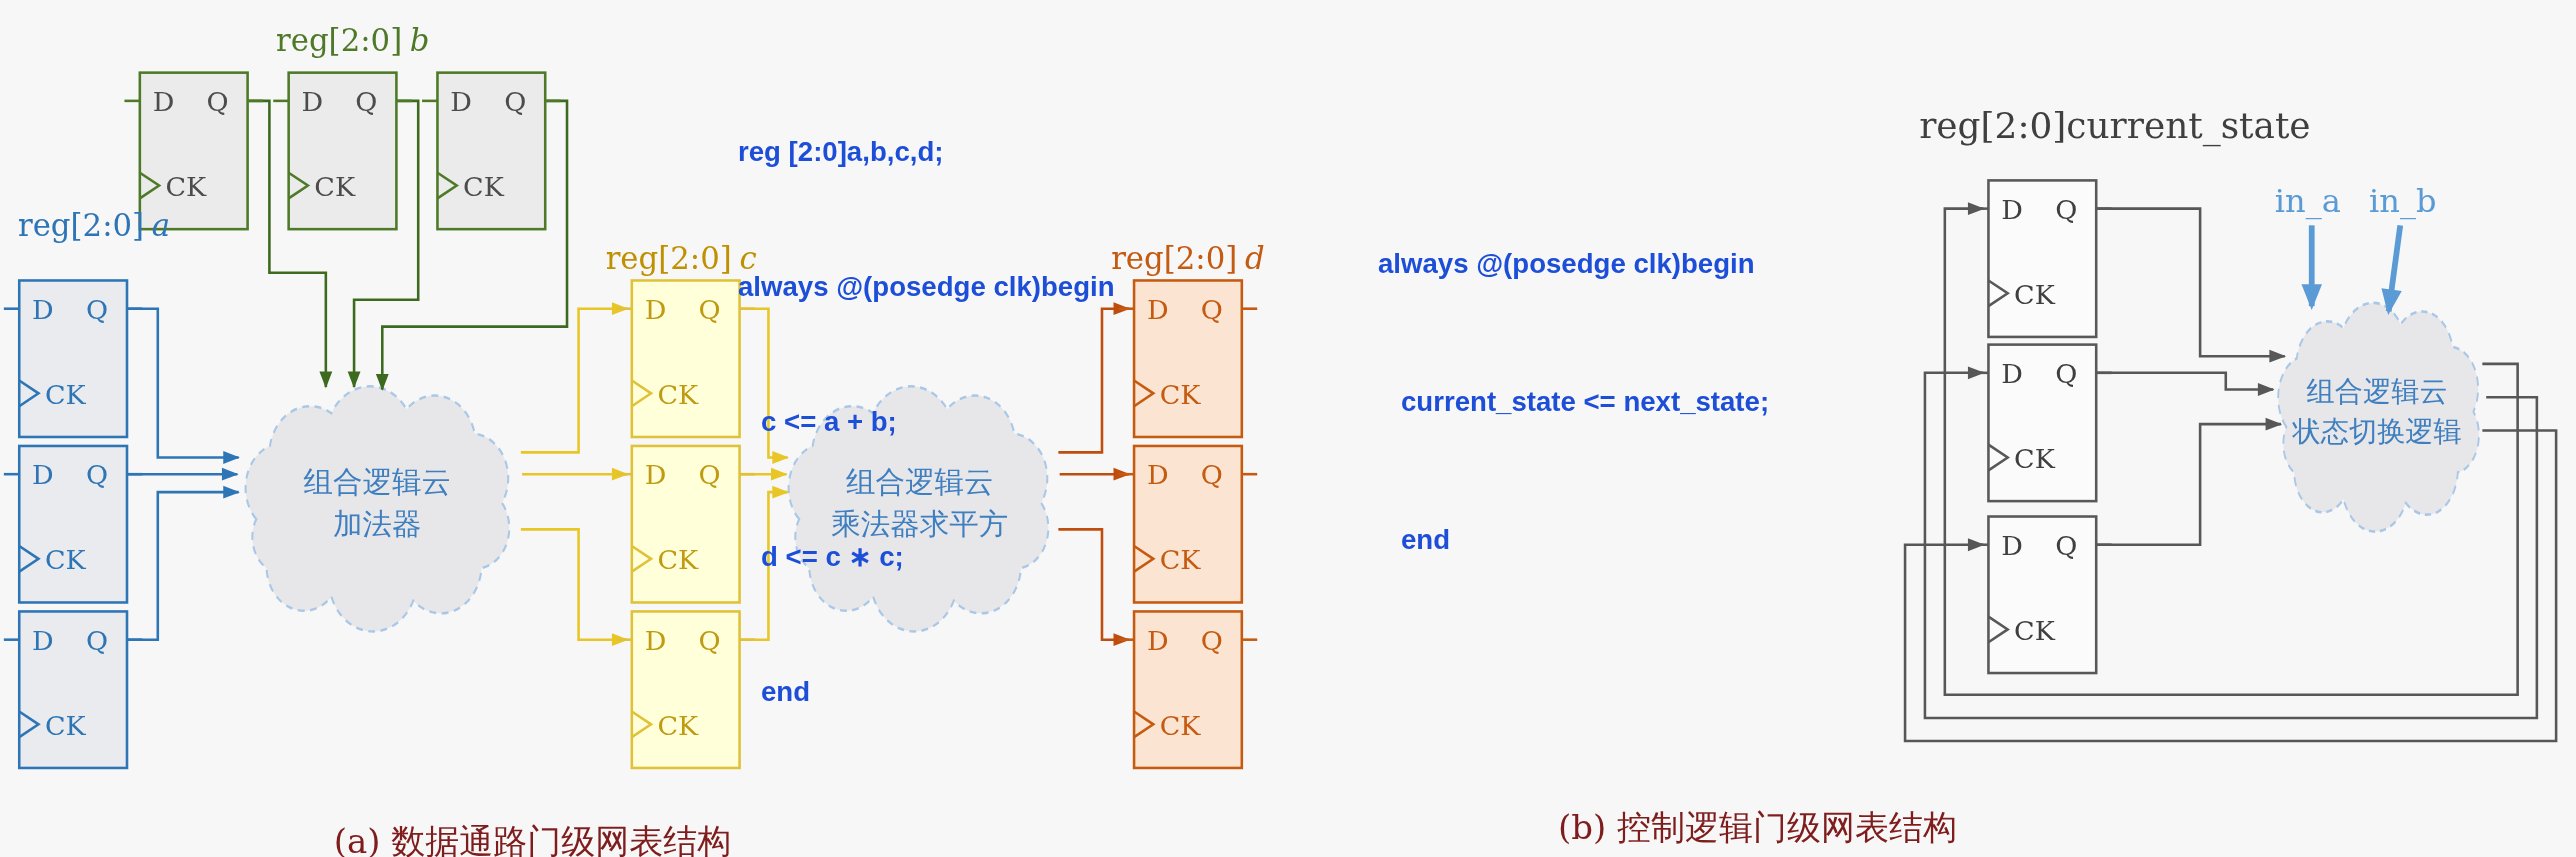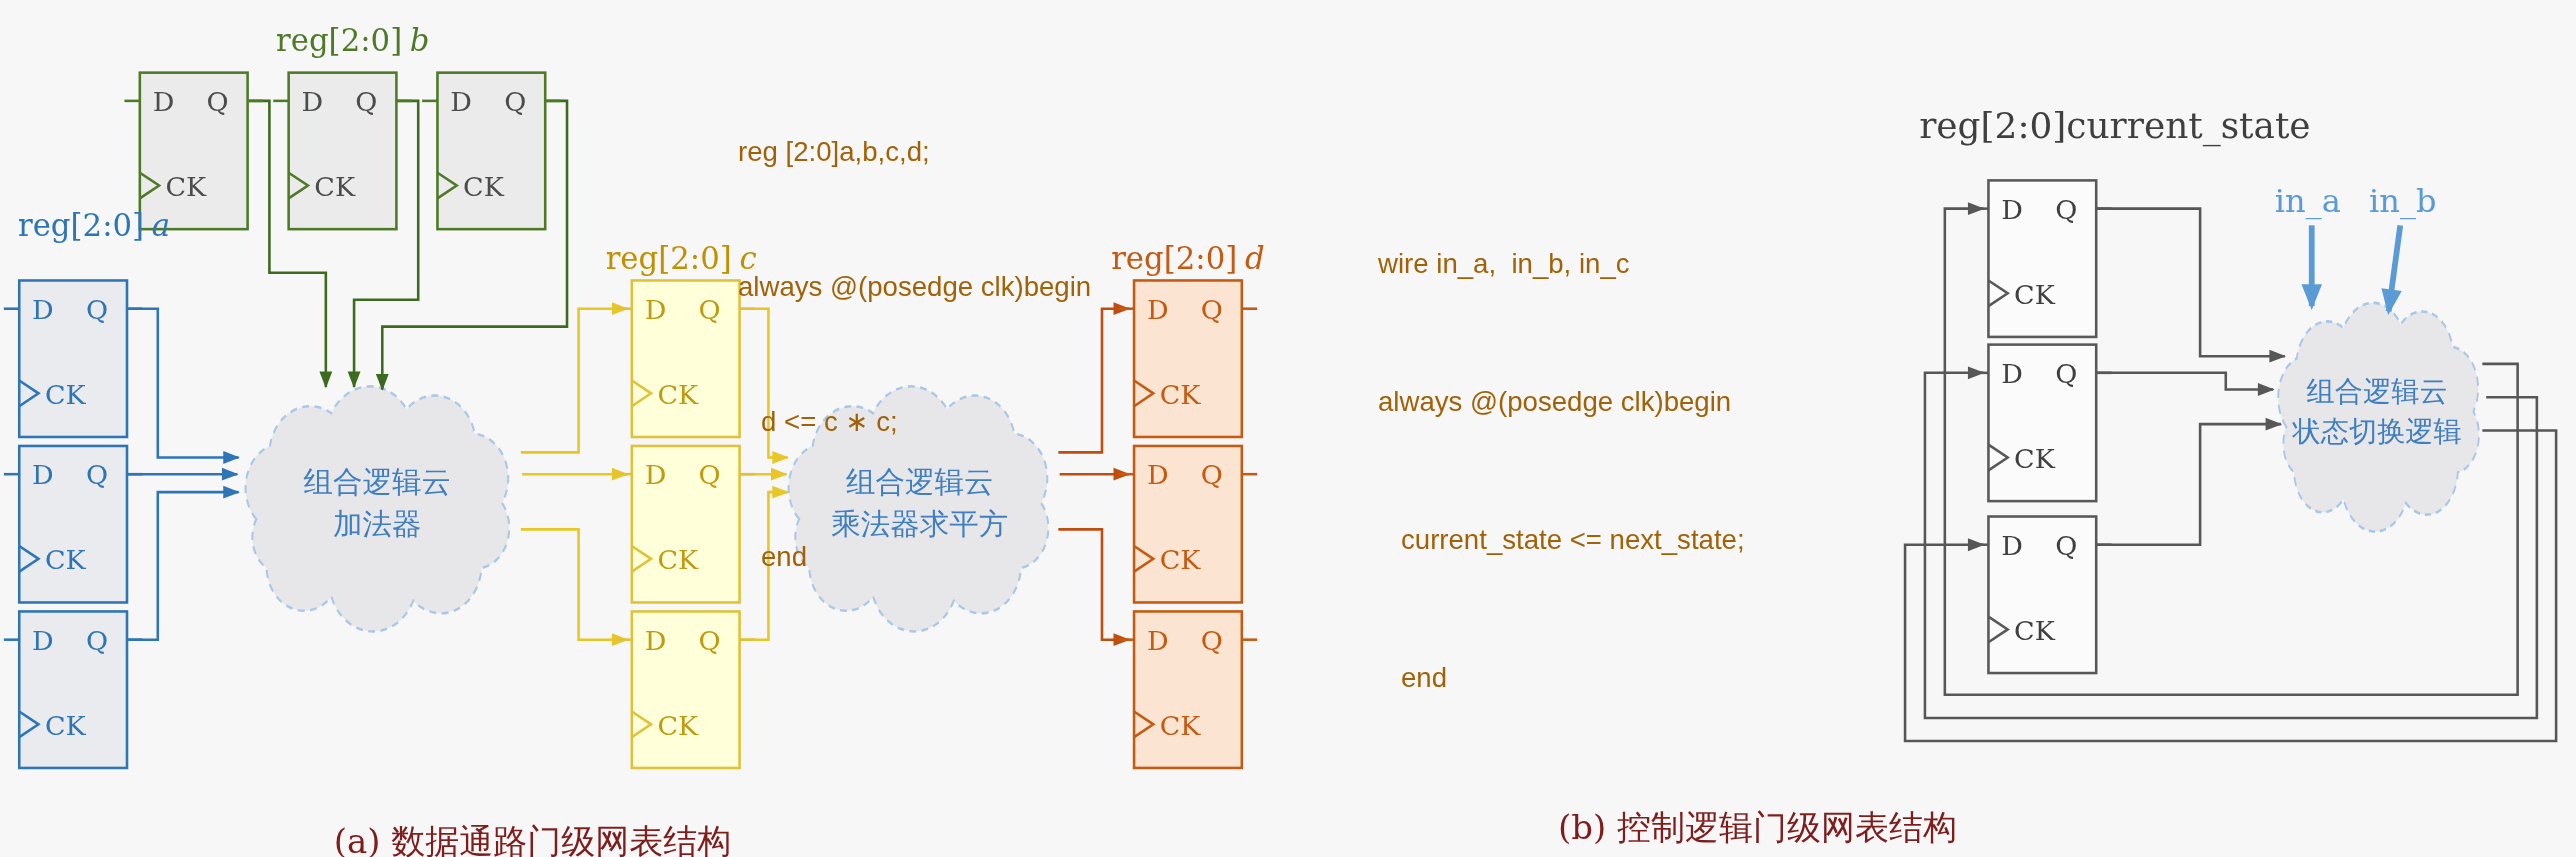--- a/index.html
+++ b/index.html
@@ -23,21 +23,21 @@
   .w-gray  { stroke:#575757; }
   .w-sky   { stroke:#5b9bd5; stroke-width:9; fill:none; }
 
   .reg-label { font-family:"DejaVu Serif", serif; font-size:48px; }
   .reg-var   { font-style:italic; }
   .reg-label-big { font-family:"DejaVu Serif", serif; font-size:56px; fill:#3f3f3f; }
   .cloud-text { font-size:46px; text-anchor:middle; fill:#3f7fc0; font-family:"Liberation Sans", sans-serif; }
   .cloud-text-sm { font-size:44px; text-anchor:middle; fill:#3f7fc0; font-family:"Liberation Sans", sans-serif; }
   .input-label { font-family:"DejaVu Serif", serif; font-size:50px; fill:#5b9bd5; text-anchor:middle; }
 
-  .code-block { position:absolute; color:#a16207; font-size:27.6px; line-height:45px; white-space:pre; }
+  .code-block { position:absolute; color:#1d4ed8; font-size:27.6px; line-height:45px; white-space:pre;font-weight:bold; }
   .code-line { min-height:45px; }
   #code-b { line-height:46px; }
   #code-b .code-line { min-height:46px; }
 
   .caption { position:absolute; color:#7f1d1d; font-size:34px; font-family:"DejaVu Serif", serif; text-align:center; width:513px; }
   #caption-a { left:276px; top:803px; }
   #caption-b { left:1501px; top:789px; }
   #code-a { left:738px; top:23px; }
   #code-b { left:1378px; top:133px; }
 </style>
@@ -156,26 +156,26 @@
     <text class="input-label" x="3746" y="306">in_b</text>
 
     <text class="cloud-text-sm" x="3706" y="600">组合逻辑云</text>
     <text class="cloud-text-sm" x="3706" y="662">状态切换逻辑</text>
   </g>
 </svg>
 
 <div id="code-a" class="code-block">
   <div class="code-line">reg [2:0]a,b,c,d;</div>
   <div class="code-line">always @(posedge clk)begin</div>
+  <div class="code-line">   c &lt;= a + b;</div>
   <div class="code-line">   d &lt;= c ∗ c;</div>
   <div class="code-line">   end</div>
 </div>
 
 <div id="code-b" class="code-block">
-  <div class="code-line">wire in_a,  in_b, in_c</div>
   <div class="code-line">always @(posedge clk)begin</div>
   <div class="code-line">   current_state &lt;= next_state;</div>
   <div class="code-line">   end</div>
   
   
   
   
   
   
   

